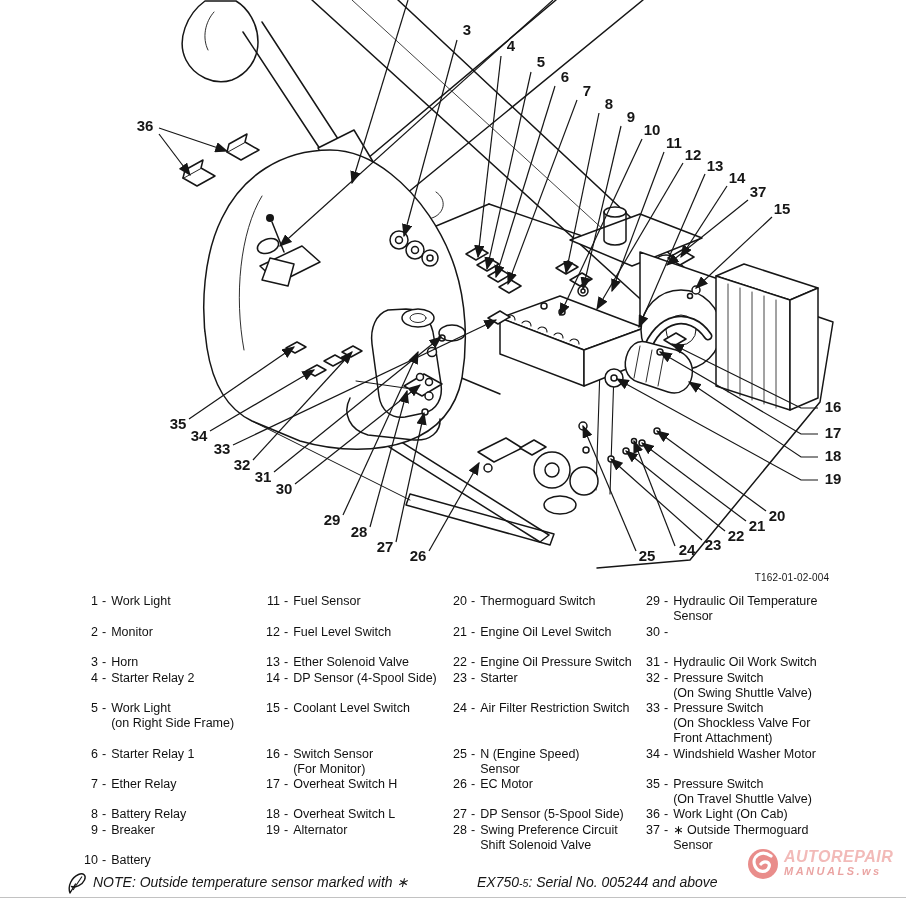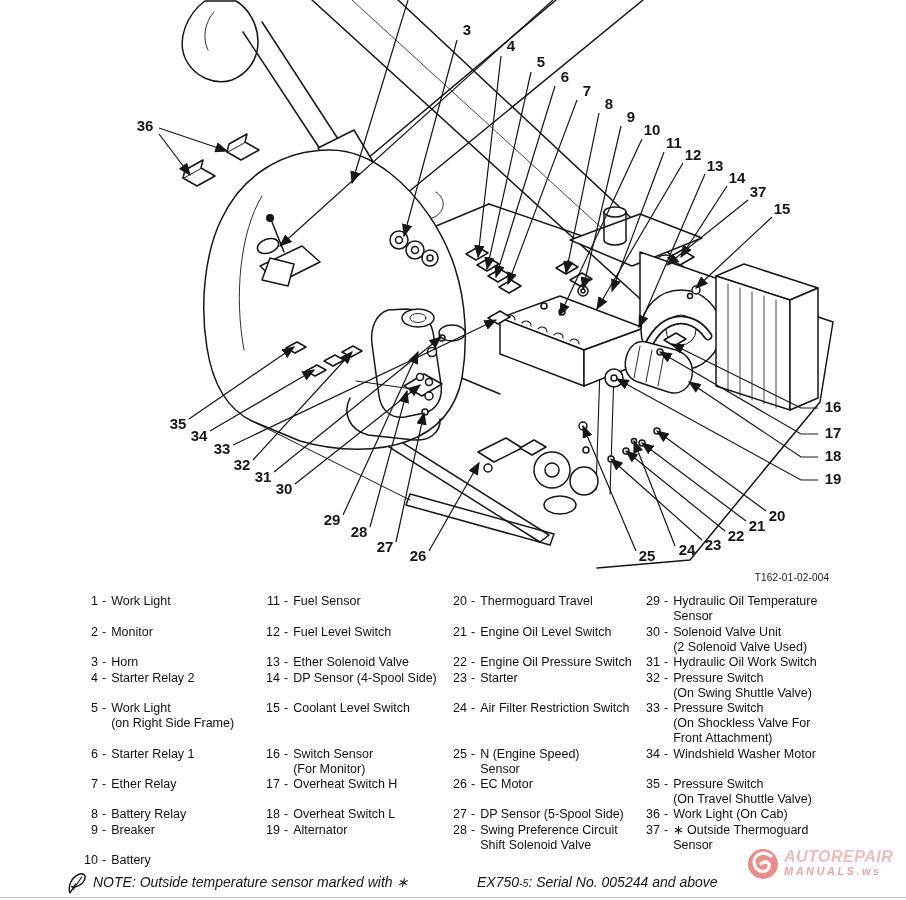--- a/index.html
+++ b/index.html
@@ -398,21 +398,21 @@
         <span class="li-num">19</span>
         <span class="li-dash">-</span>
         <div class="li-text">
           <div>Alternator</div>
         </div>
       </div>
       <div class="legend-item" style="left: 451px; top: 594px;">
         <span class="li-num">20</span>
         <span class="li-dash">-</span>
         <div class="li-text">
-          <div>Thermoguard Travel</div>
+          <div>Thermoguard Switch</div>
         </div>
       </div>
       <div class="legend-item" style="left: 451px; top: 625px;">
         <span class="li-num">21</span>
         <span class="li-dash">-</span>
         <div class="li-text">
           <div>Engine Oil Level Switch</div>
         </div>
       </div>
       <div class="legend-item" style="left: 451px; top: 655px;">
@@ -470,24 +470,20 @@
         <span class="li-num">29</span>
         <span class="li-dash">-</span>
         <div class="li-text">
           <div>Hydraulic Oil Temperature</div>
           <div>Sensor</div>
         </div>
       </div>
       <div class="legend-item" style="left: 644px; top: 625px;">
         <span class="li-num">30</span>
         <span class="li-dash">-</span>
-        <div class="li-text">
-          <div>Solenoid Valve Unit</div>
-          <div>(2 Solenoid Valve Used)</div>
-        </div>
       </div>
       <div class="legend-item" style="left: 644px; top: 655px;">
         <span class="li-num">31</span>
         <span class="li-dash">-</span>
         <div class="li-text">
           <div>Hydraulic Oil Work Switch</div>
         </div>
       </div>
       <div class="legend-item" style="left: 644px; top: 671px;">
         <span class="li-num">32</span>

